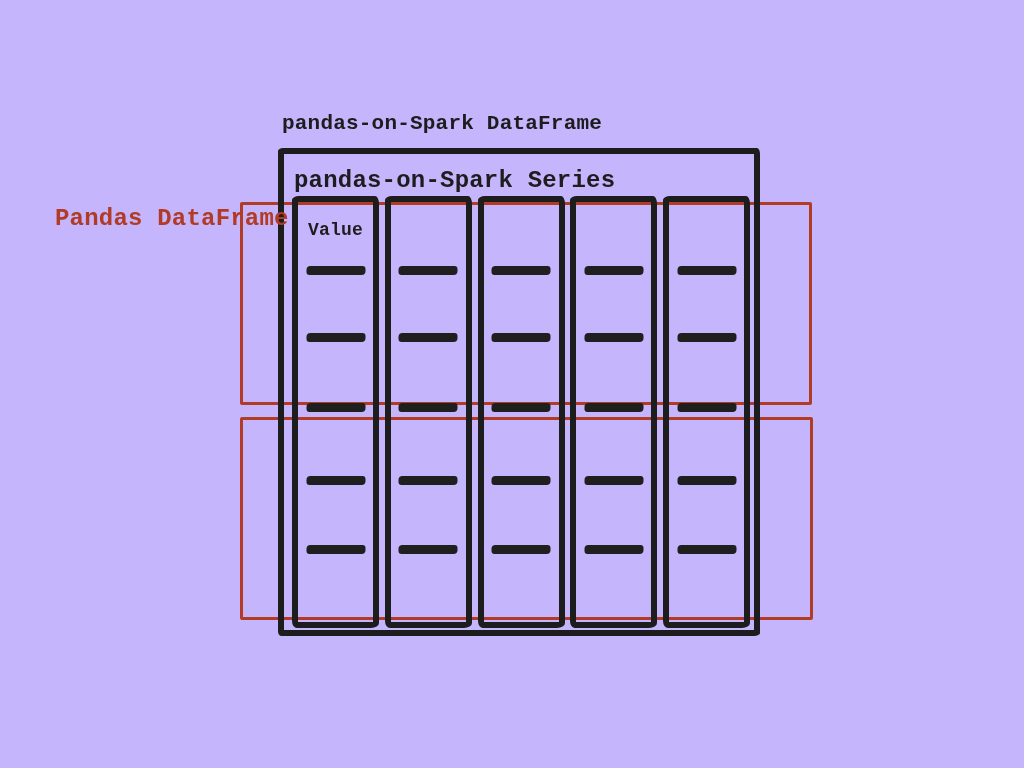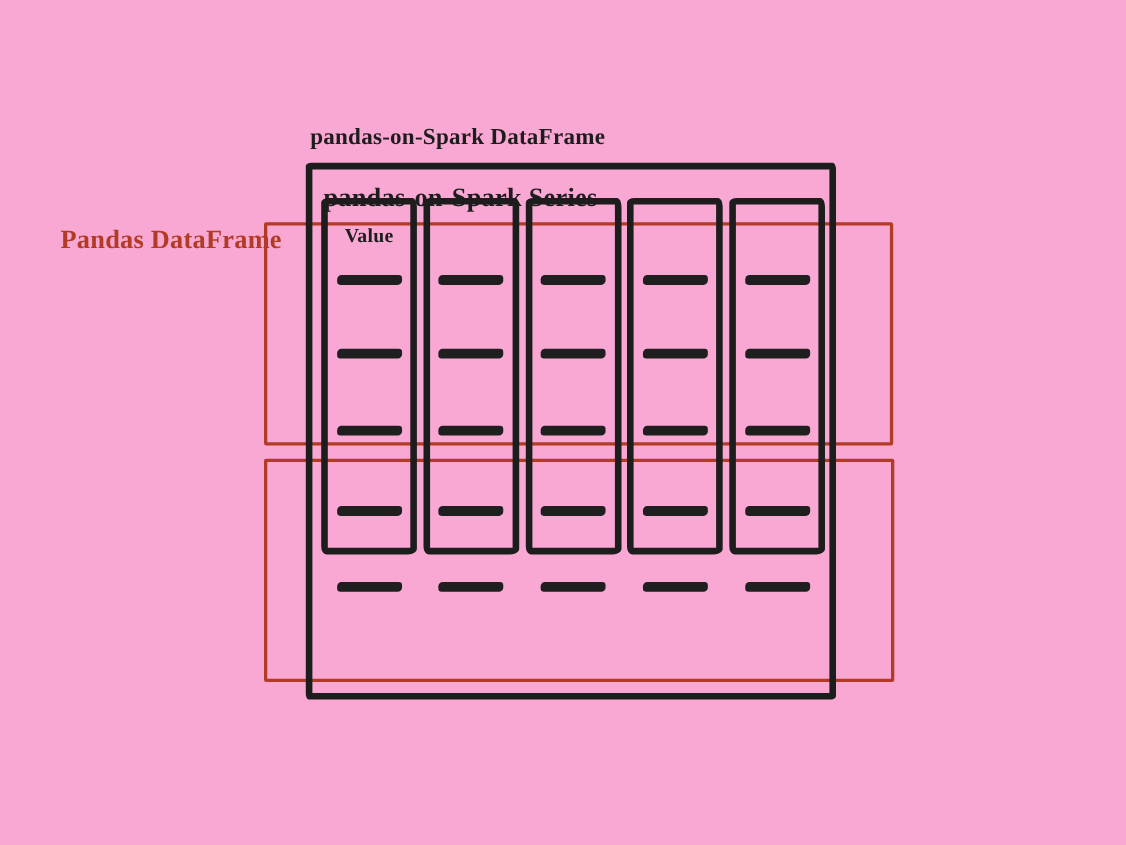--- a/index.html
+++ b/index.html
@@ -1,18 +1,18 @@
 <!DOCTYPE html>
 <html><head>
 <meta charset="utf-8">
 <style>
   html,body{margin:0;padding:0;background:#ffffff;}
   .canvas{
-    position:relative;width:1024px;height:768px;background:#f9a8d4;
-    font-family:Liberation Serif, serif;overflow:hidden;
+    position:relative;width:1024px;height:768px;background:#c4b5fd;
+    font-family:Liberation Mono, monospace;overflow:hidden;
   }
   .title{
     position:absolute;left:282px;top:112px;
     font-size:21px;font-weight:700;color:#1d1d1d;letter-spacing:0.2px;
     white-space:nowrap;z-index:4;
   }
   .series-label{
     position:absolute;left:294px;top:167px;
     font-size:24px;font-weight:700;color:#1d1d1d;letter-spacing:0.2px;
     white-space:nowrap;z-index:4;
@@ -27,21 +27,21 @@
     background:transparent;z-index:1;
   }
   .red-rect-1{left:240px;top:202px;width:572px;height:203px;border-radius:2px;}
   .red-rect-2{left:240px;top:417px;width:573px;height:203px;border-radius:2px;}
   .outer-box{
     position:absolute;left:278px;top:148px;width:482px;height:488px;
     border:6px solid #1d1d1d;box-sizing:border-box;background:transparent;
     border-radius:5px 3px 6px 3px / 3px 6px 3px 5px;z-index:2;
   }
   .columns{
-    position:absolute;left:292px;top:180px;width:458px;height:324px;
+    position:absolute;left:292px;top:196px;width:458px;height:432px;
     display:flex;justify-content:space-between;z-index:3;
   }
   .series-col{
     position:relative;width:87px;height:100%;
     border:6px solid #1d1d1d;box-sizing:border-box;background:transparent;
     border-radius:7px 4px 8px 5px / 4px 8px 5px 7px;
   }
   .col-header{
     position:absolute;top:18px;left:0;right:0;text-align:center;
     font-size:18px;font-weight:700;color:#1d1d1d;letter-spacing:0.2px;

